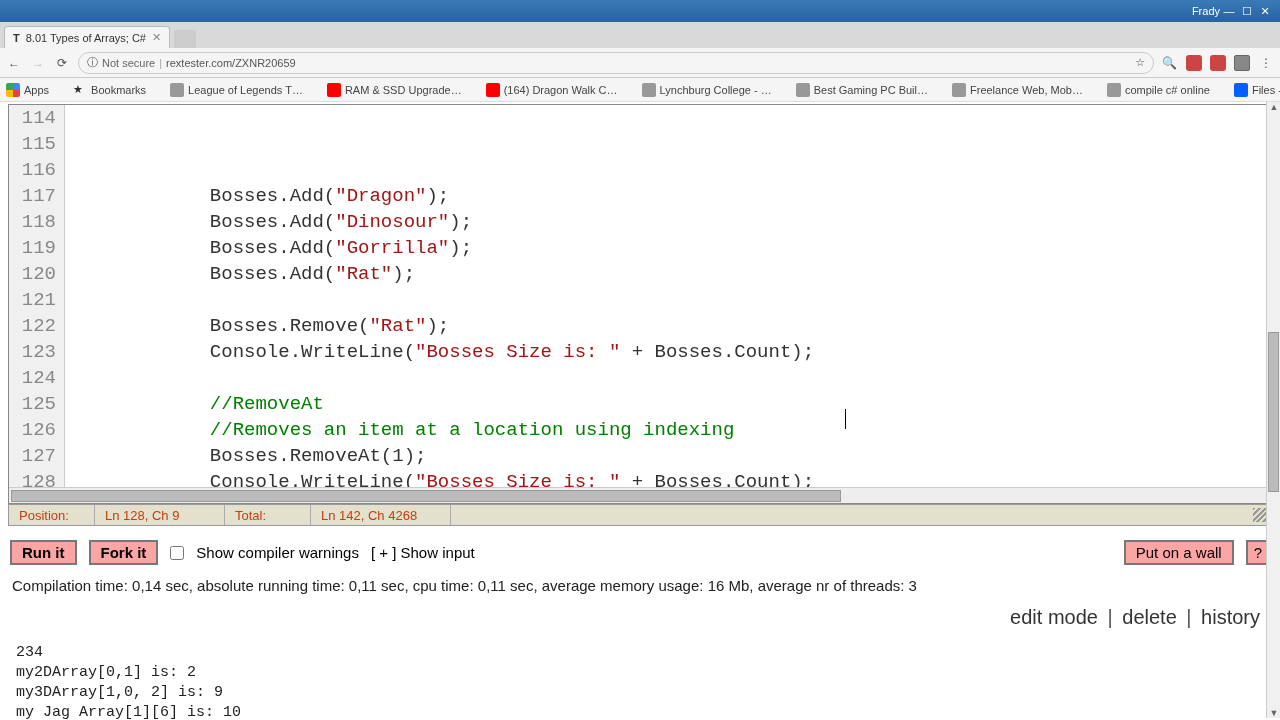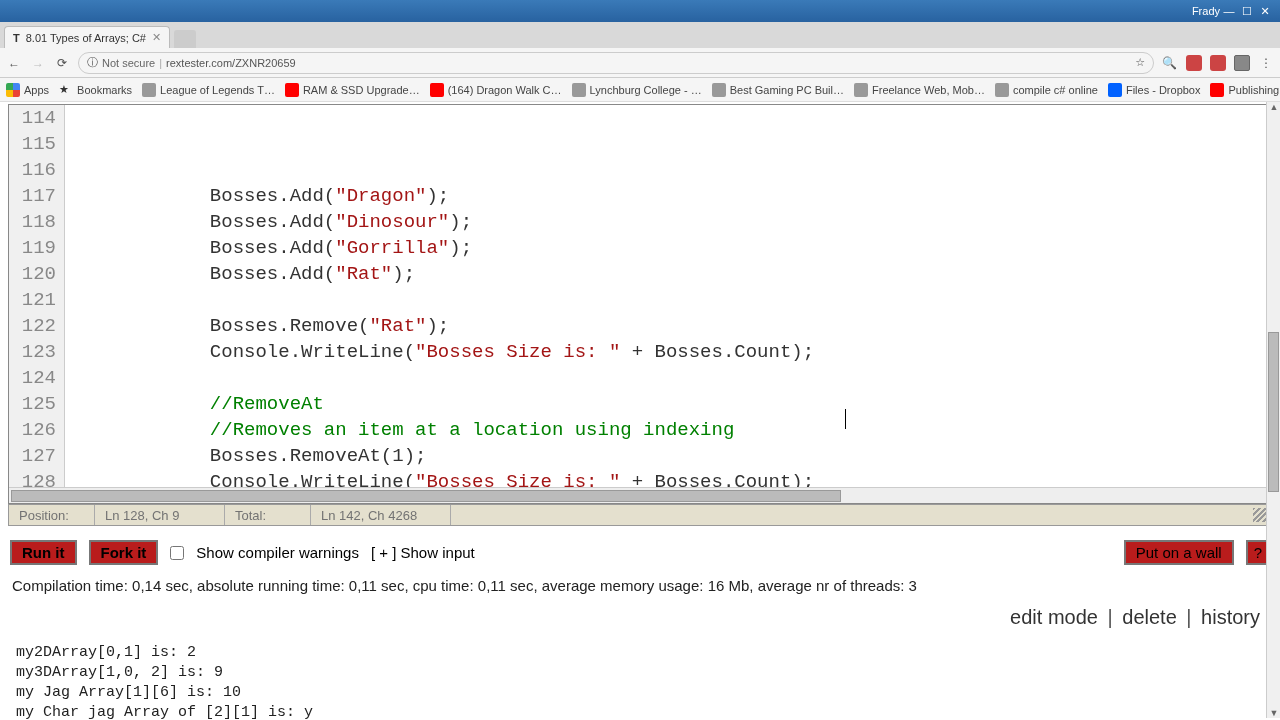--- a/index.html
+++ b/index.html
@@ -22,21 +22,21 @@
   .nav-icon { width: 16px; height: 16px; display: inline-flex; align-items: center; justify-content: center; color: #555; }
   .addr-box { flex: 1; height: 22px; border: 1px solid #ccc; border-radius: 11px; display: flex; align-items: center; padding: 0 8px; font-size: 11px; color: #555; gap: 4px; }
   .addr-box .secure { color: #666; }
   .addr-box .divider { color: #aaa; }
   .ext-icons { display: flex; gap: 8px; align-items: center; }
   .ext-icon { width: 16px; height: 16px; background: #c44; border-radius: 3px; }
   .ext-icon.b { background: #c44; }
   .ext-icon.c { background: #888; border: 1px solid #666; border-radius: 2px; }
 
   
-  .bm-bar { height: 24px; background: #f5f5f5; border-bottom: 1px solid #ddd; display: flex; align-items: center; padding: 0 6px; gap: 10px; font-size: 11px; color: #444; }
+  .bm-bar { height: 24px; background: #f5f5f5; border-bottom: 1px solid #ddd; display: flex; align-items: center; padding: 0 6px; gap: 24px; font-size: 11px; color: #444; }
   .bm-item { display: flex; align-items: center; gap: 4px; white-space: nowrap; }
   .bm-icon { width: 14px; height: 14px; display: inline-block; }
   .bm-icon.apps { background: conic-gradient(#4285f4 0 25%, #ea4335 0 50%, #fbbc05 0 75%, #34a853 0); border-radius: 2px; }
   .bm-icon.star { color: #333; }
   .bm-icon.yt { background: #f00; border-radius: 2px; }
   .bm-icon.db { background: #0061ff; border-radius: 2px; }
   .bm-icon.generic { background: #999; border-radius: 2px; }
 
   
   .editor-wrap { position: relative; border: 1px solid #888; margin: 2px 8px 0 8px; }
@@ -45,28 +45,28 @@
   .gutter div { height: 26px; }
   .code { flex: 1; font-family: "Courier New", monospace; font-size: 19px; line-height: 26px; padding-left: 8px; white-space: pre; color: #333; position: relative; }
   .code .line { height: 26px; }
   .str { color: #a31515; }
   .cmt { color: #008000; }
   .caret { position: absolute; width: 1px; height: 20px; background: #000; }
   .hscroll { height: 16px; background: #eee; border-top: 1px solid #ccc; display: flex; align-items: center; }
   .hscroll .thumb { height: 12px; background: #bbb; border: 1px solid #999; margin-left: 2px; }
 
   
-  .status { height: 22px; background: #e4e0ce; border: 1px solid #999; margin: 0 8px; display: flex; align-items: center; font-size: 13px; color: #737373; }
+  .status { height: 22px; background: #e4e0ce; border: 1px solid #999; margin: 0 8px; display: flex; align-items: center; font-size: 13px; color: #c2410c; }
   .status .cell { padding: 0 10px; border-right: 1px solid #aaa; height: 100%; display: flex; align-items: center; }
   .status .lbl { font-weight: normal; }
   .status .grip { margin-left: auto; width: 14px; height: 14px; background: repeating-linear-gradient(135deg,#999 0 2px,transparent 2px 4px); margin-right: 4px; }
 
   
   .btn-row { display: flex; align-items: center; padding: 14px 10px 6px 10px; gap: 12px; font-size: 15px; }
-  .btn { background: #b91c1c; border: 2px solid #777; padding: 2px 10px; font-size: 15px; font-weight: bold; cursor: pointer; }
+  .btn { background: #fca5a5; border: 2px solid #777; padding: 2px 10px; font-size: 15px; font-weight: bold; cursor: pointer; }
   .btn.small { font-weight: normal; padding: 2px 6px; }
   .chk { width: 14px; height: 14px; }
   .btn-row .spacer { flex: 1; }
 
   
   .comp-line { padding: 6px 12px; font-size: 15px; color: #222; }
 
   
   .links-row { text-align: right; padding: 6px 20px 10px; font-size: 20px; color: #333; }
   .links-row span.sep { color: #555; padding: 0 4px; }
@@ -227,19 +227,19 @@
 <div class="comp-line">Compilation time: 0,14 sec, absolute running time: 0,11 sec, cpu time: 0,11 sec, average memory usage: 16 Mb, average nr of threads: 3</div>
 
 <div class="links-row">
   <span>edit mode</span>
   <span class="sep">|</span>
   <span>delete</span>
   <span class="sep">|</span>
   <span>history</span>
 </div>
 
-<div class="output" id="output"><div>my2DArray[0,1] is: 2</div><div>my3DArray[1,0, 2] is: 9</div><div>my Jag Array[1][6] is: 10</div><div>my Char jag Array of [2][1] is: y</div></div>
+<div class="output" id="output"><div>234</div><div>my2DArray[0,1] is: 2</div><div>my3DArray[1,0, 2] is: 9</div><div>my Jag Array[1][6] is: 10</div><div>my Char jag Array of [2][1] is: y</div></div>
 
 <div class="vscroll">
   <div class="arrow" style="top:0">▲</div>
   <div class="vthumb" style="top:230px; height:160px;"></div>
   <div class="arrow" style="bottom:0">▼</div>
 </div>
 
 </body></html>

